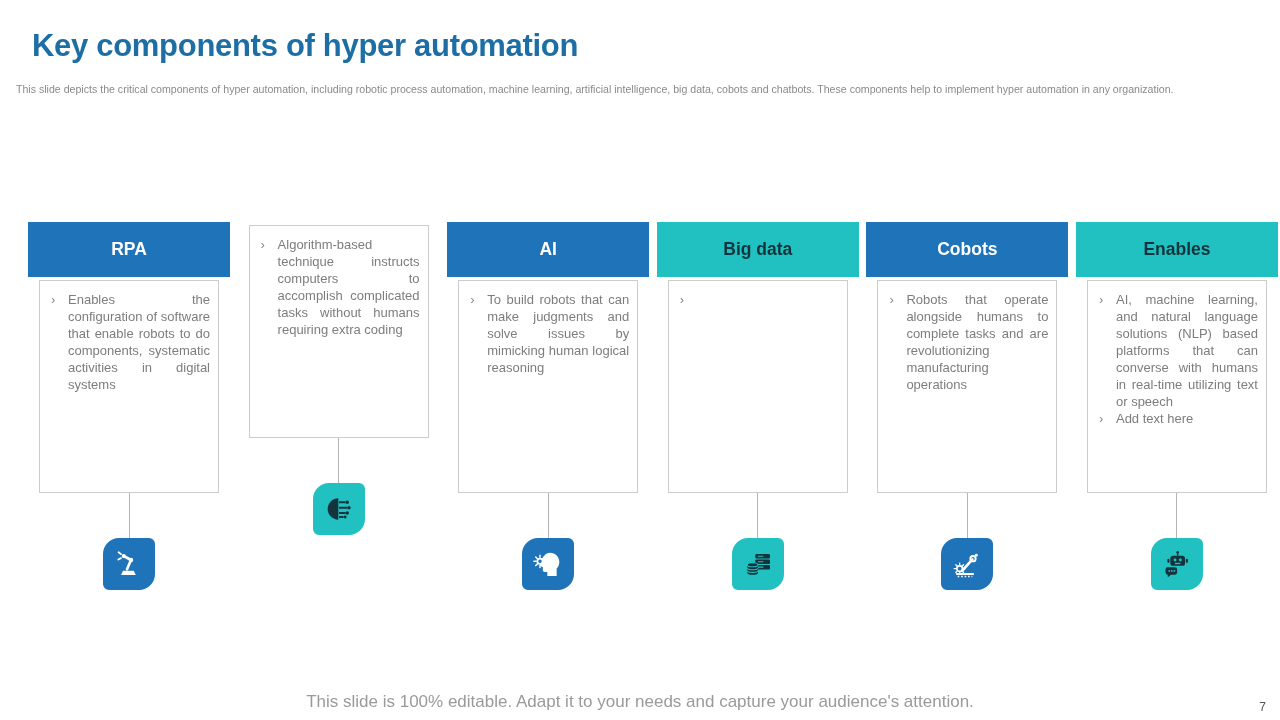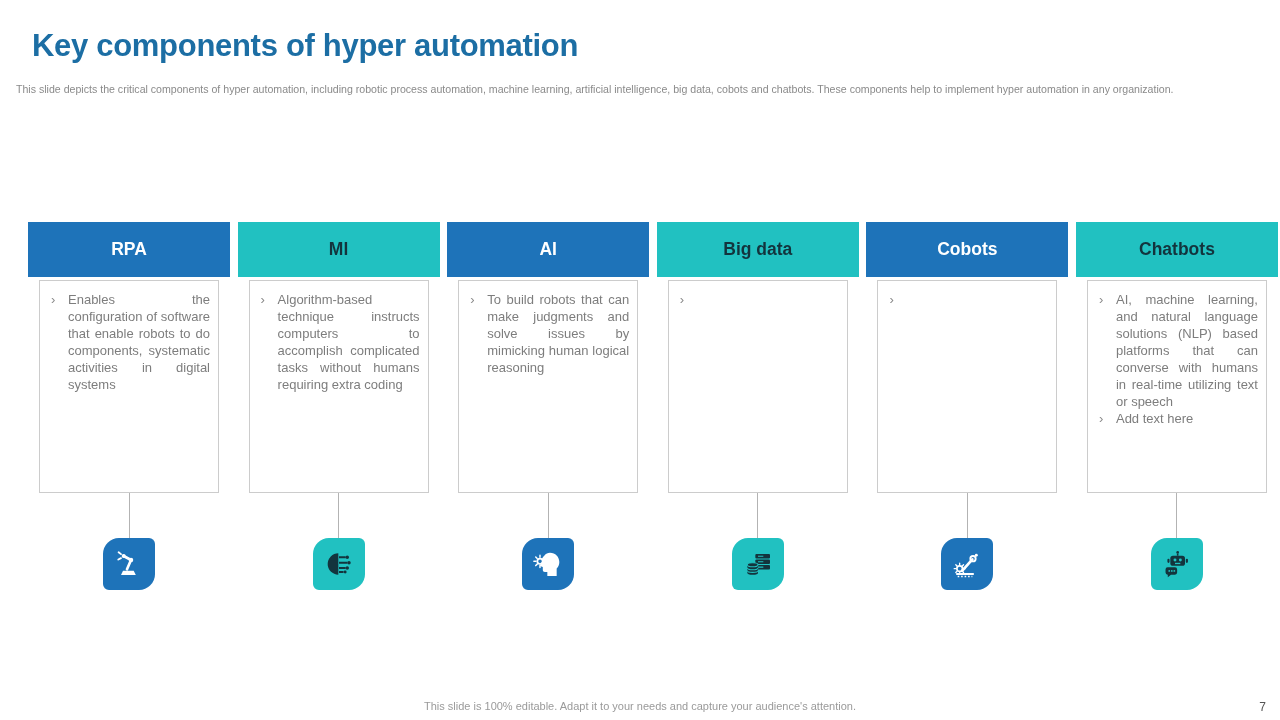--- a/index.html
+++ b/index.html
@@ -67,21 +67,21 @@
     width: 52px; height: 52px;
     border-radius: 16px 6px 16px 6px;
     display: flex; align-items: center; justify-content: center;
   }
   .column.blue .icon-tile { background: var(--blue); }
   .column.teal .icon-tile { background: var(--teal); }
   .icon-tile svg { width: 32px; height: 32px; display: block; }
   .footer-note {
     position: absolute; left: 0; right: 0; bottom: 8px;
     text-align: center;
-    font-size: 11px; color: #9a9a9a;
+    font-size: 17px; color: #9a9a9a;
   }
   .page-number {
     position: absolute; right: 14px; bottom: 6px;
     font-size: 12px; color: #555555;
   }
 </style>
 </head>
 <body>
 
 <div class="page-title">Key components of hyper automation</div>
@@ -111,23 +111,20 @@
           <circle cx="13.5" cy="9" r="1.7" fill="#ffffff"></circle>
           <circle cx="8" cy="6" r="1.5" fill="#ffffff"></circle>
           <path d="M6 4.6 L4.2 3.2 M6 7.6 L4 8.6" stroke="#ffffff" stroke-width="1.4" fill="none" stroke-linecap="round"></path>
           <path d="M7.5 17 h8 l1.6 3.2 H6 z" fill="#ffffff"></path>
         </svg>
       </span>
     </div>
   </div>
 
   <div class="column teal">
-    <div class="col-header">
-      <span>Ml</span>
-    </div>
     <div class="textbox">
       <ul class="bullets">
         <li class="bullet">
           <span class="marker">›</span>
           <span class="bullet-text">Algorithm-based technique instructs computers to accomplish complicated tasks without humans requiring extra coding</span>
         </li>
       </ul>
     </div>
     <div class="connector"></div>
     <div class="icon-tile">
@@ -202,20 +199,21 @@
   </div>
 
   <div class="column blue">
     <div class="col-header">
       <span>Cobots</span>
     </div>
     <div class="textbox">
       <ul class="bullets">
         <li class="bullet">
           <span class="marker">›</span>
+          <span class="bullet-text">Robots that operate alongside humans to complete tasks and are revolutionizing manufacturing operations</span>
         </li>
       </ul>
     </div>
     <div class="connector"></div>
     <div class="icon-tile">
       <span>
         <svg viewBox="0 0 24 24">
           <path d="M8.5 17 L16 8.5" stroke="#ffffff" stroke-width="2" fill="none" stroke-linecap="round"></path>
           <circle cx="16.5" cy="8" r="2" fill="none" stroke="#ffffff" stroke-width="1.4"></circle>
           <circle cx="19" cy="5.5" r="1.1" fill="#ffffff"></circle>
@@ -223,21 +221,21 @@
           <path d="M6.5 12.6v-1.2 M6.5 18.4v1.2 M3.6 15.5H2.4 M9.4 15.5h1.2 M4.5 13.5l-.9-.9 M8.5 13.5l.9-.9 M4.5 17.5l-.9.9 M8.5 17.5l.9.9" stroke="#ffffff" stroke-width="1" fill="none" stroke-linecap="round"></path>
           <path d="M4.5 19.5h12" stroke="#ffffff" stroke-width="1.6" stroke-linecap="round" fill="none"></path>
           <path d="M5 21.4h11" stroke="#ffffff" stroke-width="1" stroke-dasharray="1.2 1.4" fill="none"></path>
         </svg>
       </span>
     </div>
   </div>
 
   <div class="column teal">
     <div class="col-header">
-      <span>Chatbots</span>
+      <span>Enables</span>
     </div>
     <div class="textbox">
       <ul class="bullets">
         <li class="bullet">
           <span class="marker">›</span>
           <span class="bullet-text">AI, machine learning, and natural language solutions (NLP) based platforms that can converse with humans in real-time utilizing text or speech</span>
         </li>
         <li class="bullet">
           <span class="marker">›</span>
           <span class="bullet-text">Add text here</span>

